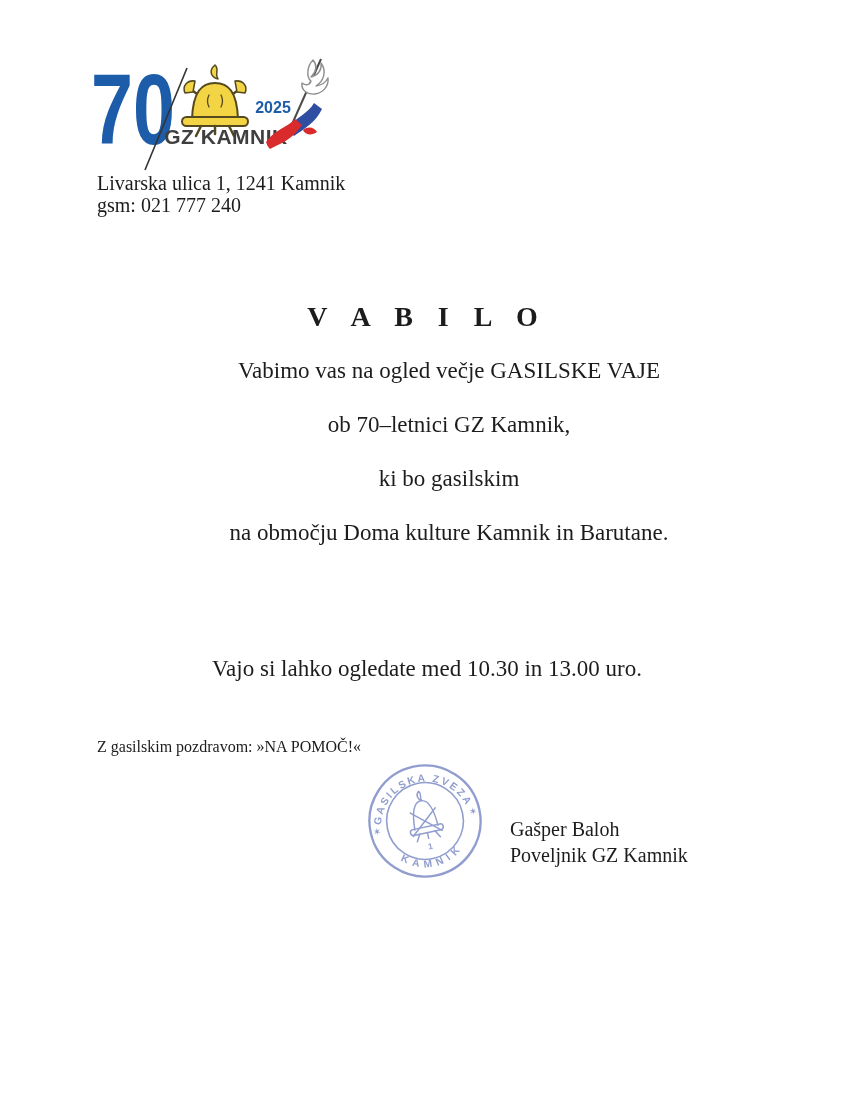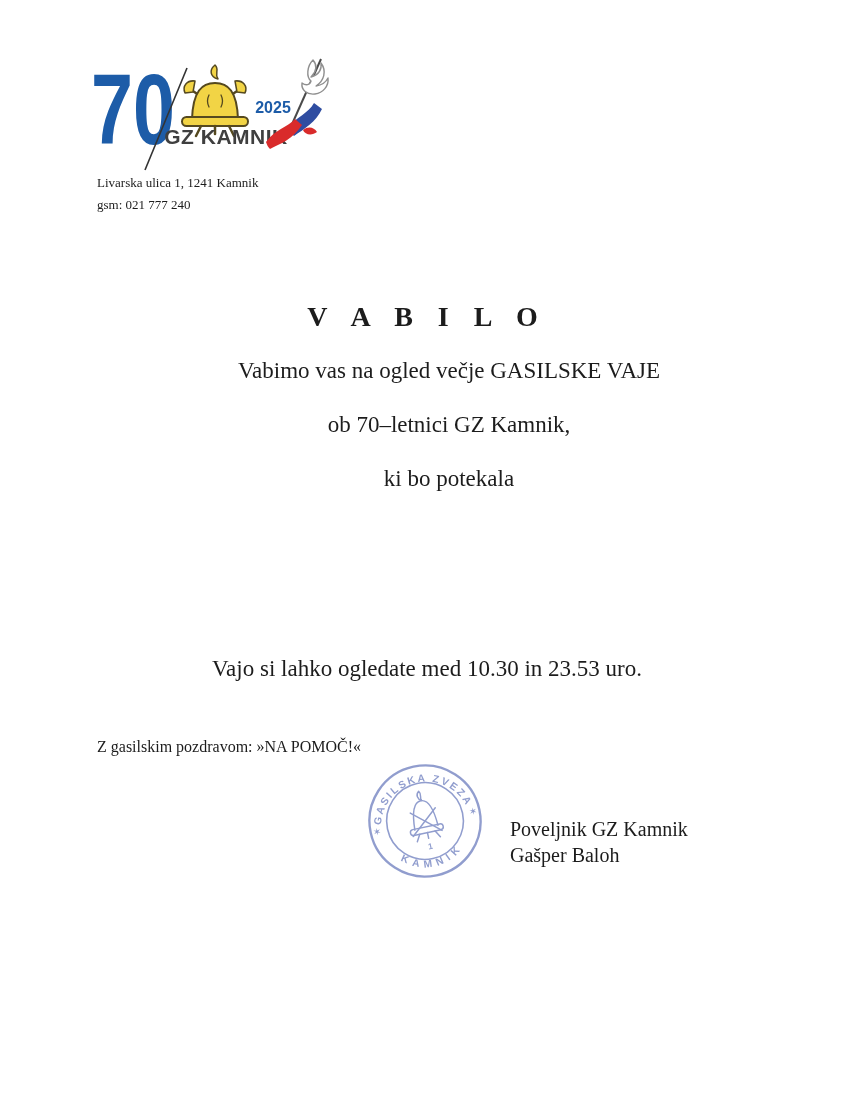--- a/index.html
+++ b/index.html
@@ -8,21 +8,21 @@
     width:854px;height:1008px;
     background:#ffffff;
     font-family:"Liberation Serif", serif;
     color:#1c1c1c;
     overflow:hidden;
     margin:0 auto;
   }
   .logo-svg{position:absolute;left:90px;top:58px;}
   .contact{
     position:absolute;left:97px;top:172px;
-    font-size:13px;line-height:22px;
+    font-size:20px;line-height:22px;
   }
   .doc-title{
     position:absolute;left:0;right:0;top:294px;
     margin:7px;text-align:center;
     font-size:28px;font-weight:bold;letter-spacing:9px;
   }
   .body-lines{
     position:absolute;left:0;right:0;top:344px;
     text-align:center;font-size:23px;margin-left:44px;
   }
@@ -84,24 +84,25 @@
   <div class="contact">
     <div>Livarska ulica 1, 1241 Kamnik</div>
     <div>gsm: 021 777 240</div>
   </div>
 
   <h1 class="doc-title">V A B I L O</h1>
 
   <div class="body-lines">
     <div class="line">Vabimo vas na ogled večje GASILSKE VAJE</div>
     <div class="line">ob 70–letnici GZ Kamnik,</div>
-    <div class="line">ki bo potekala</div>
+    <div class="line">ki bo gasilskim</div>
+    <div class="line">na območju Doma kulture Kamnik in Barutane.</div>
   </div>
 
-  <div class="viewing-line">Vajo si lahko ogledate med 10.30 in 23.53 uro.</div>
+  <div class="viewing-line">Vajo si lahko ogledate med 10.30 in 13.00 uro.</div>
 
   <div class="closing">Z gasilskim pozdravom: »NA POMOČ!«</div>
 
   <svg class="stamp-svg" width="118" height="118" viewBox="0 0 120 120">
     <g transform="rotate(-12 60 60)" opacity="0.85">
       <circle cx="60" cy="60" r="56.5" fill="none" stroke="#7e8dc6" stroke-width="2.4"></circle>
       <circle cx="60" cy="60" r="39" fill="none" stroke="#7e8dc6" stroke-width="1.6"></circle>
       <defs>
         <path id="st-top" d="M14,66 A46,46 0 0 1 106,66"></path>
         <path id="st-bot" d="M13,60 A47,47 0 0 0 107,60"></path>
@@ -119,17 +120,17 @@
         <path d="M60,29 C63,33 59,35 61,39 C57,37 56,32 60,29 Z"></path>
         <path d="M48,67 C49,45 54,39 60,39 C66,39 71,45 72,67"></path>
         <rect x="43" y="66" width="34" height="6" rx="3"></rect>
         <path d="M52,72 L48,79 M68,72 L72,79 M60,72 L60,78"></path>
       </g>
       <text x="60" y="89" text-anchor="middle" font-family="Liberation Sans, sans-serif" font-size="8.5" font-weight="bold" fill="#7e8dc6">1</text>
     </g>
   </svg>
 
   <div class="signature">
+    <div>Gašper Baloh</div>
     <div>Poveljnik GZ Kamnik</div>
-    <div>Gašper Baloh</div>
   </div>
 
 </div>
 
 </body></html>

